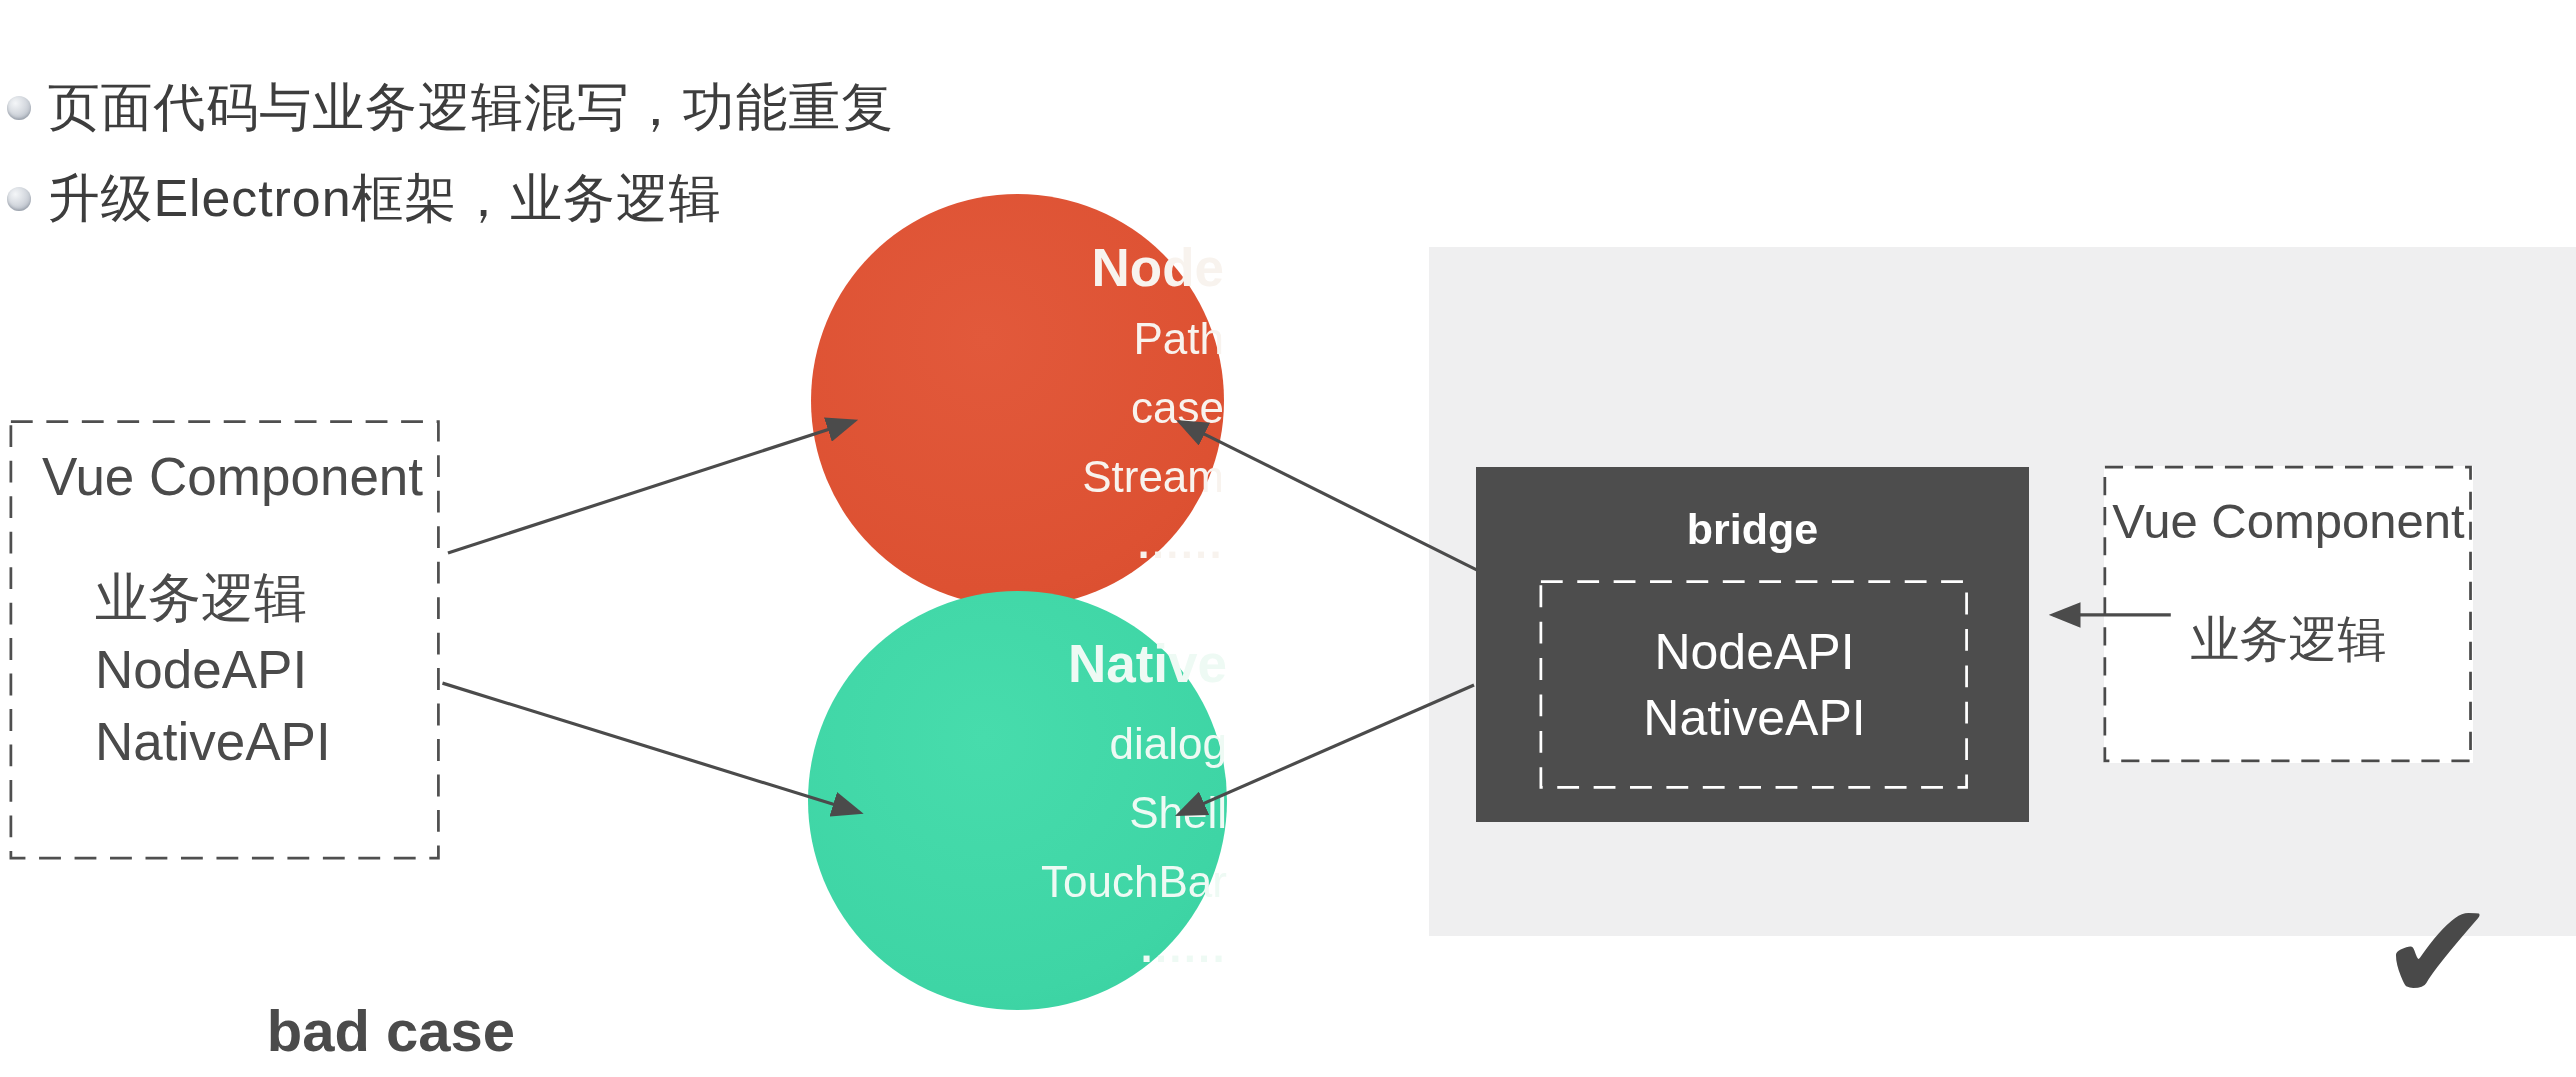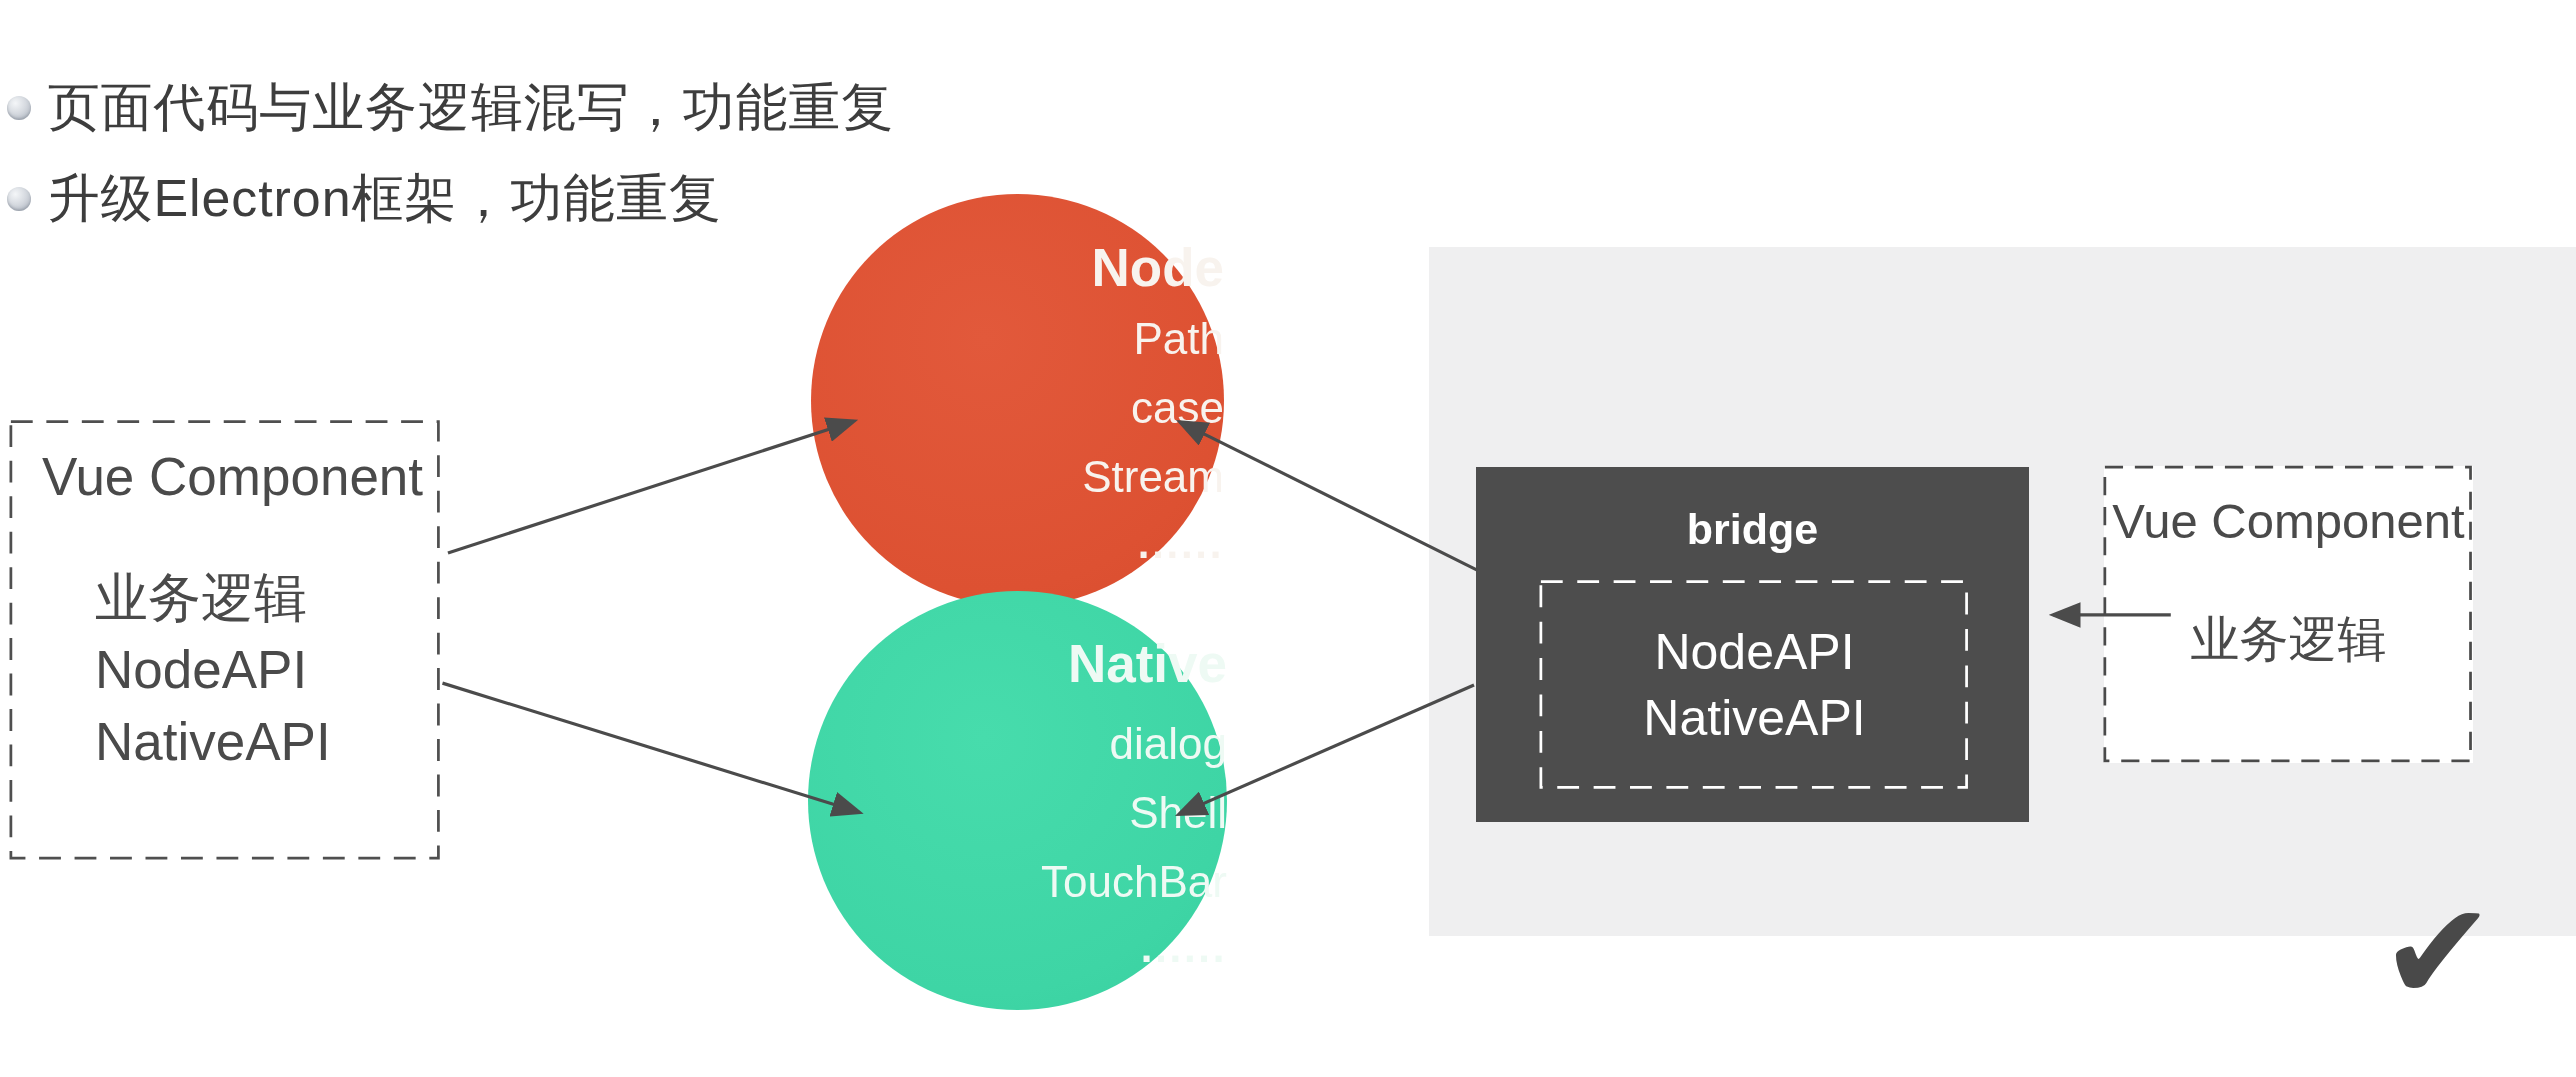--- a/index.html
+++ b/index.html
@@ -65,21 +65,21 @@
 
 <div class="canvas">
 
   <div class="bullets">
     <div class="bullet-row">
       <span class="bullet-dot"></span>
       <span class="bullet-text">页面代码与业务逻辑混写，功能重复</span>
     </div>
     <div class="bullet-row">
       <span class="bullet-dot"></span>
-      <span class="bullet-text">升级Electron框架，功能重复</span>
+      <span class="bullet-text">升级Electron框架，业务逻辑</span>
     </div>
   </div>
 
   <div class="panel"></div>
 
   <div class="vue-box-left">
     <div class="vb-title">Vue Component</div>
     <div class="vb-items">
       <div>业务逻辑</div>
       <div>NodeAPI</div>
@@ -127,17 +127,18 @@
     <rect x="2313.5" y="513.5" width="402" height="323" fill="none" stroke="#4a4a4a" stroke-width="3" stroke-dasharray="20 13"></rect>
     <rect x="1693.5" y="639.5" width="468" height="226" fill="none" stroke="#ffffff" stroke-width="3" stroke-dasharray="24 16"></rect>
 
     <line x1="492" y1="608" x2="938" y2="463" stroke="#4b4b4b" stroke-width="3.5" marker-end="url(#ah)"></line>
     <line x1="486" y1="751" x2="944" y2="893" stroke="#4b4b4b" stroke-width="3.5" marker-end="url(#ah)"></line>
     <line x1="1624" y1="627" x2="1297" y2="464" stroke="#4b4b4b" stroke-width="3.5" marker-end="url(#ah)"></line>
     <line x1="1620" y1="753" x2="1296" y2="895" stroke="#4b4b4b" stroke-width="3.5" marker-end="url(#ah)"></line>
     <line x1="2386" y1="676" x2="2257" y2="676" stroke="#4b4b4b" stroke-width="3.5" marker-end="url(#ah)"></line>
   </svg>
 
+  <div class="case-label label-bad">bad case</div>
 
   <div class="checkmark">✔</div>
 
 </div>
 
 
 </body></html>

